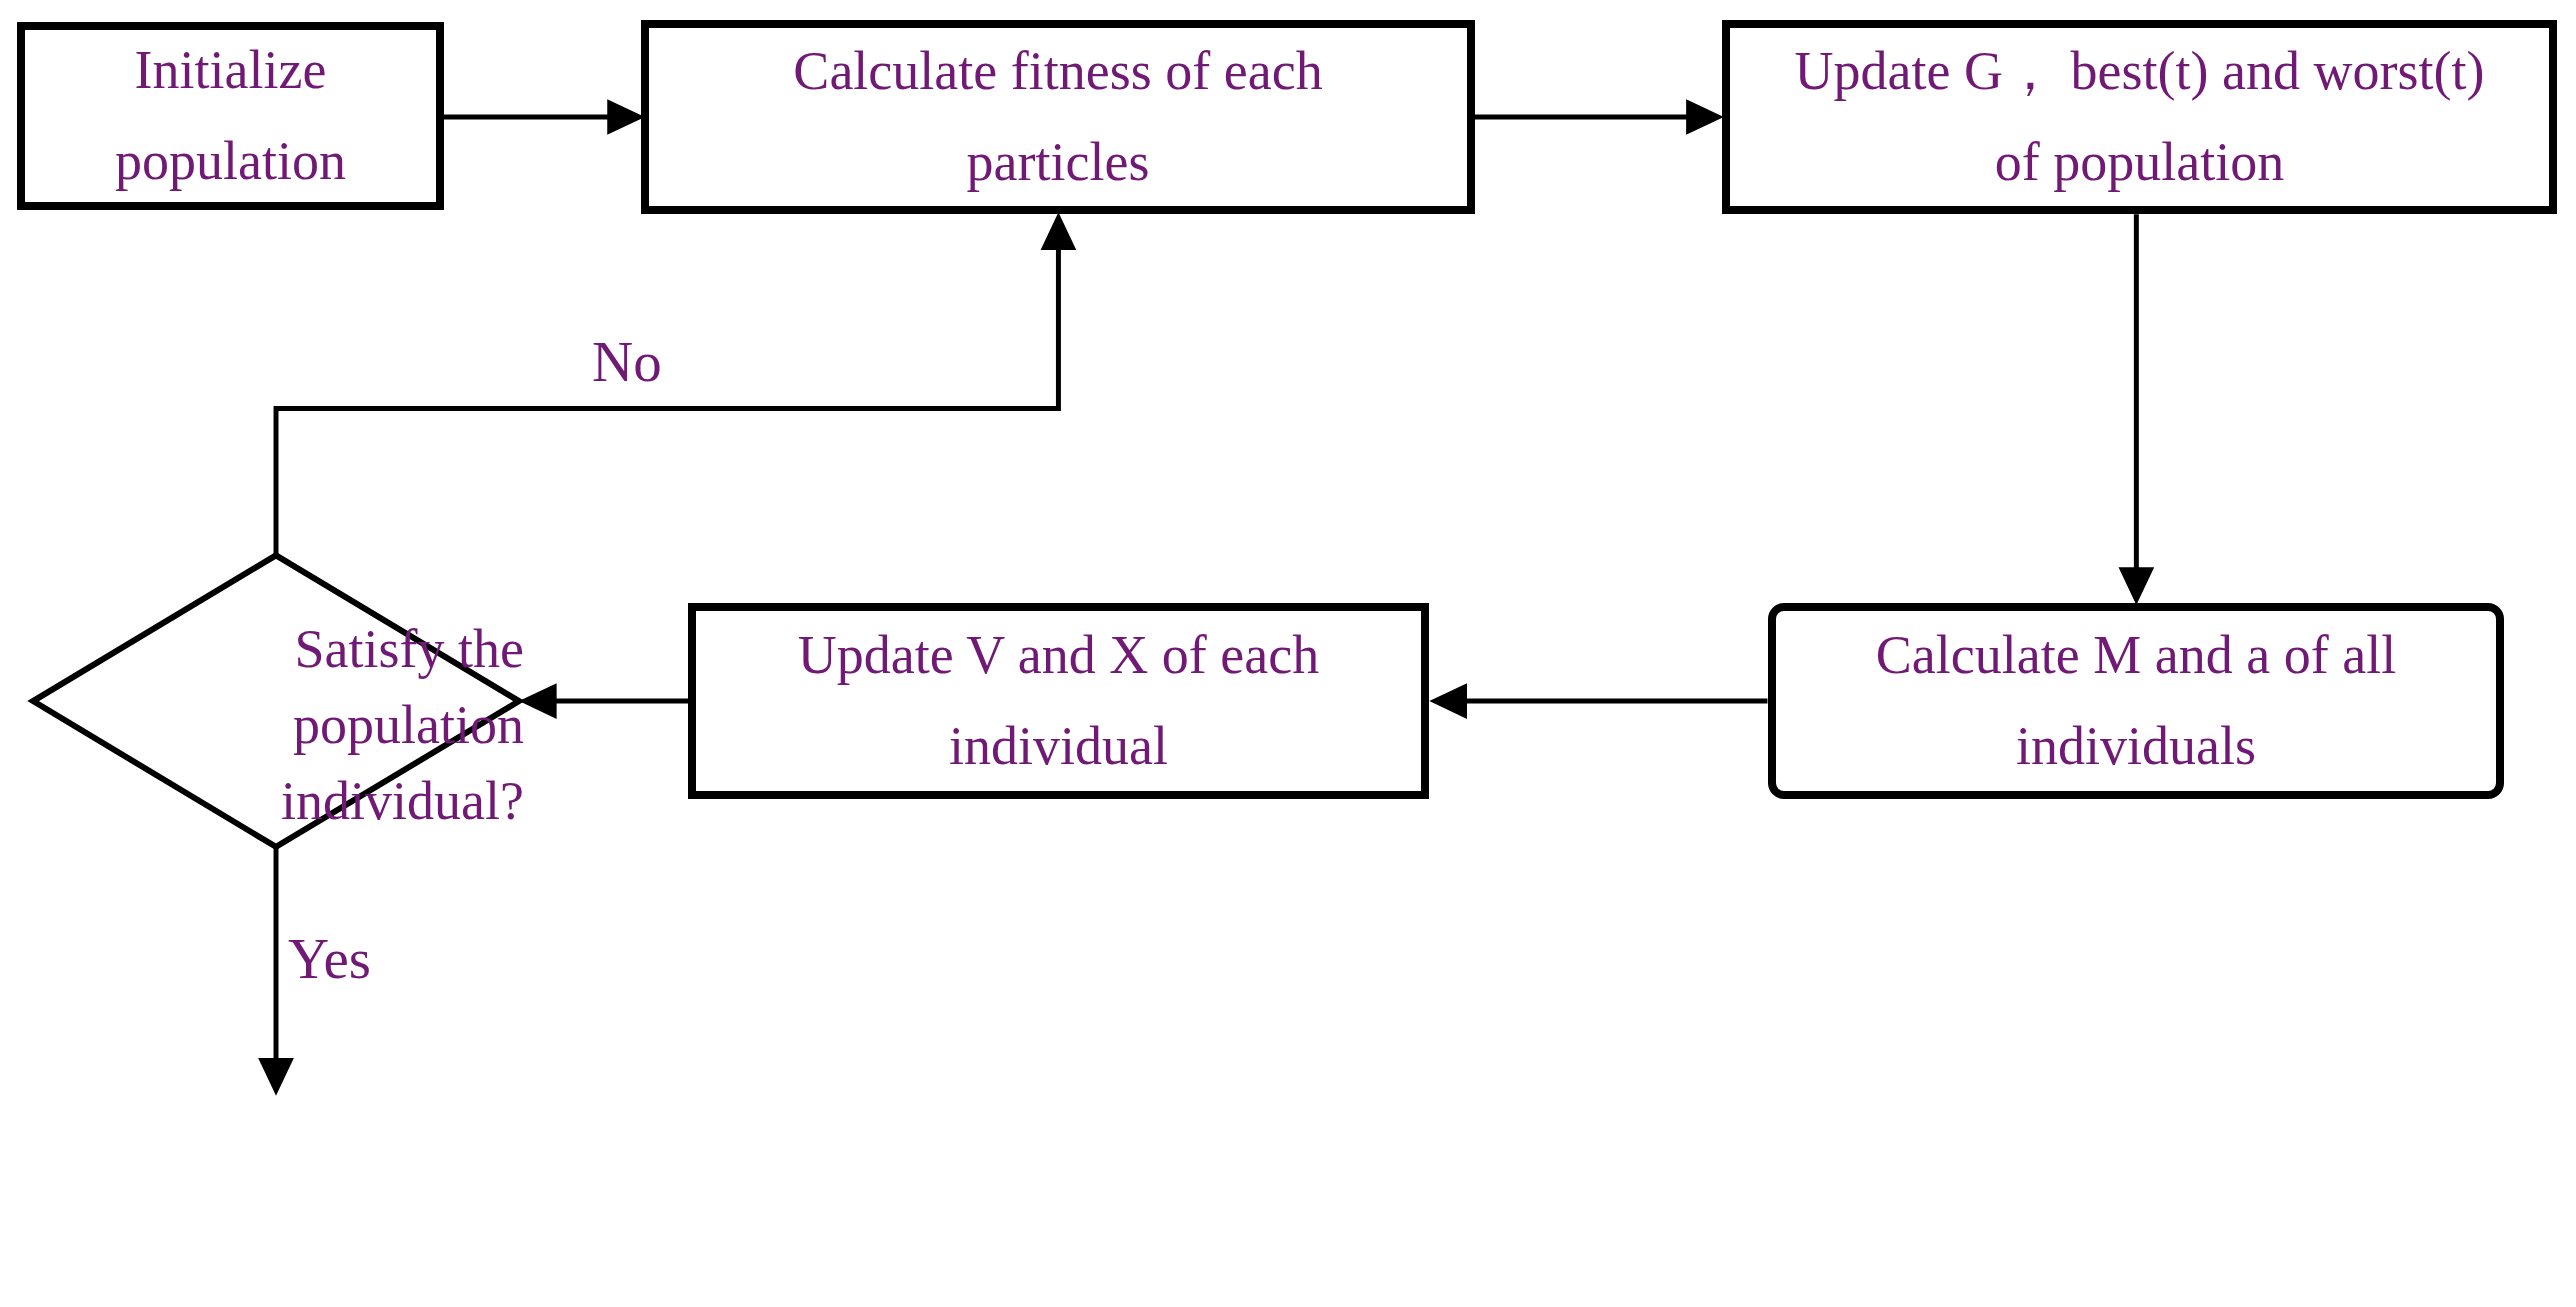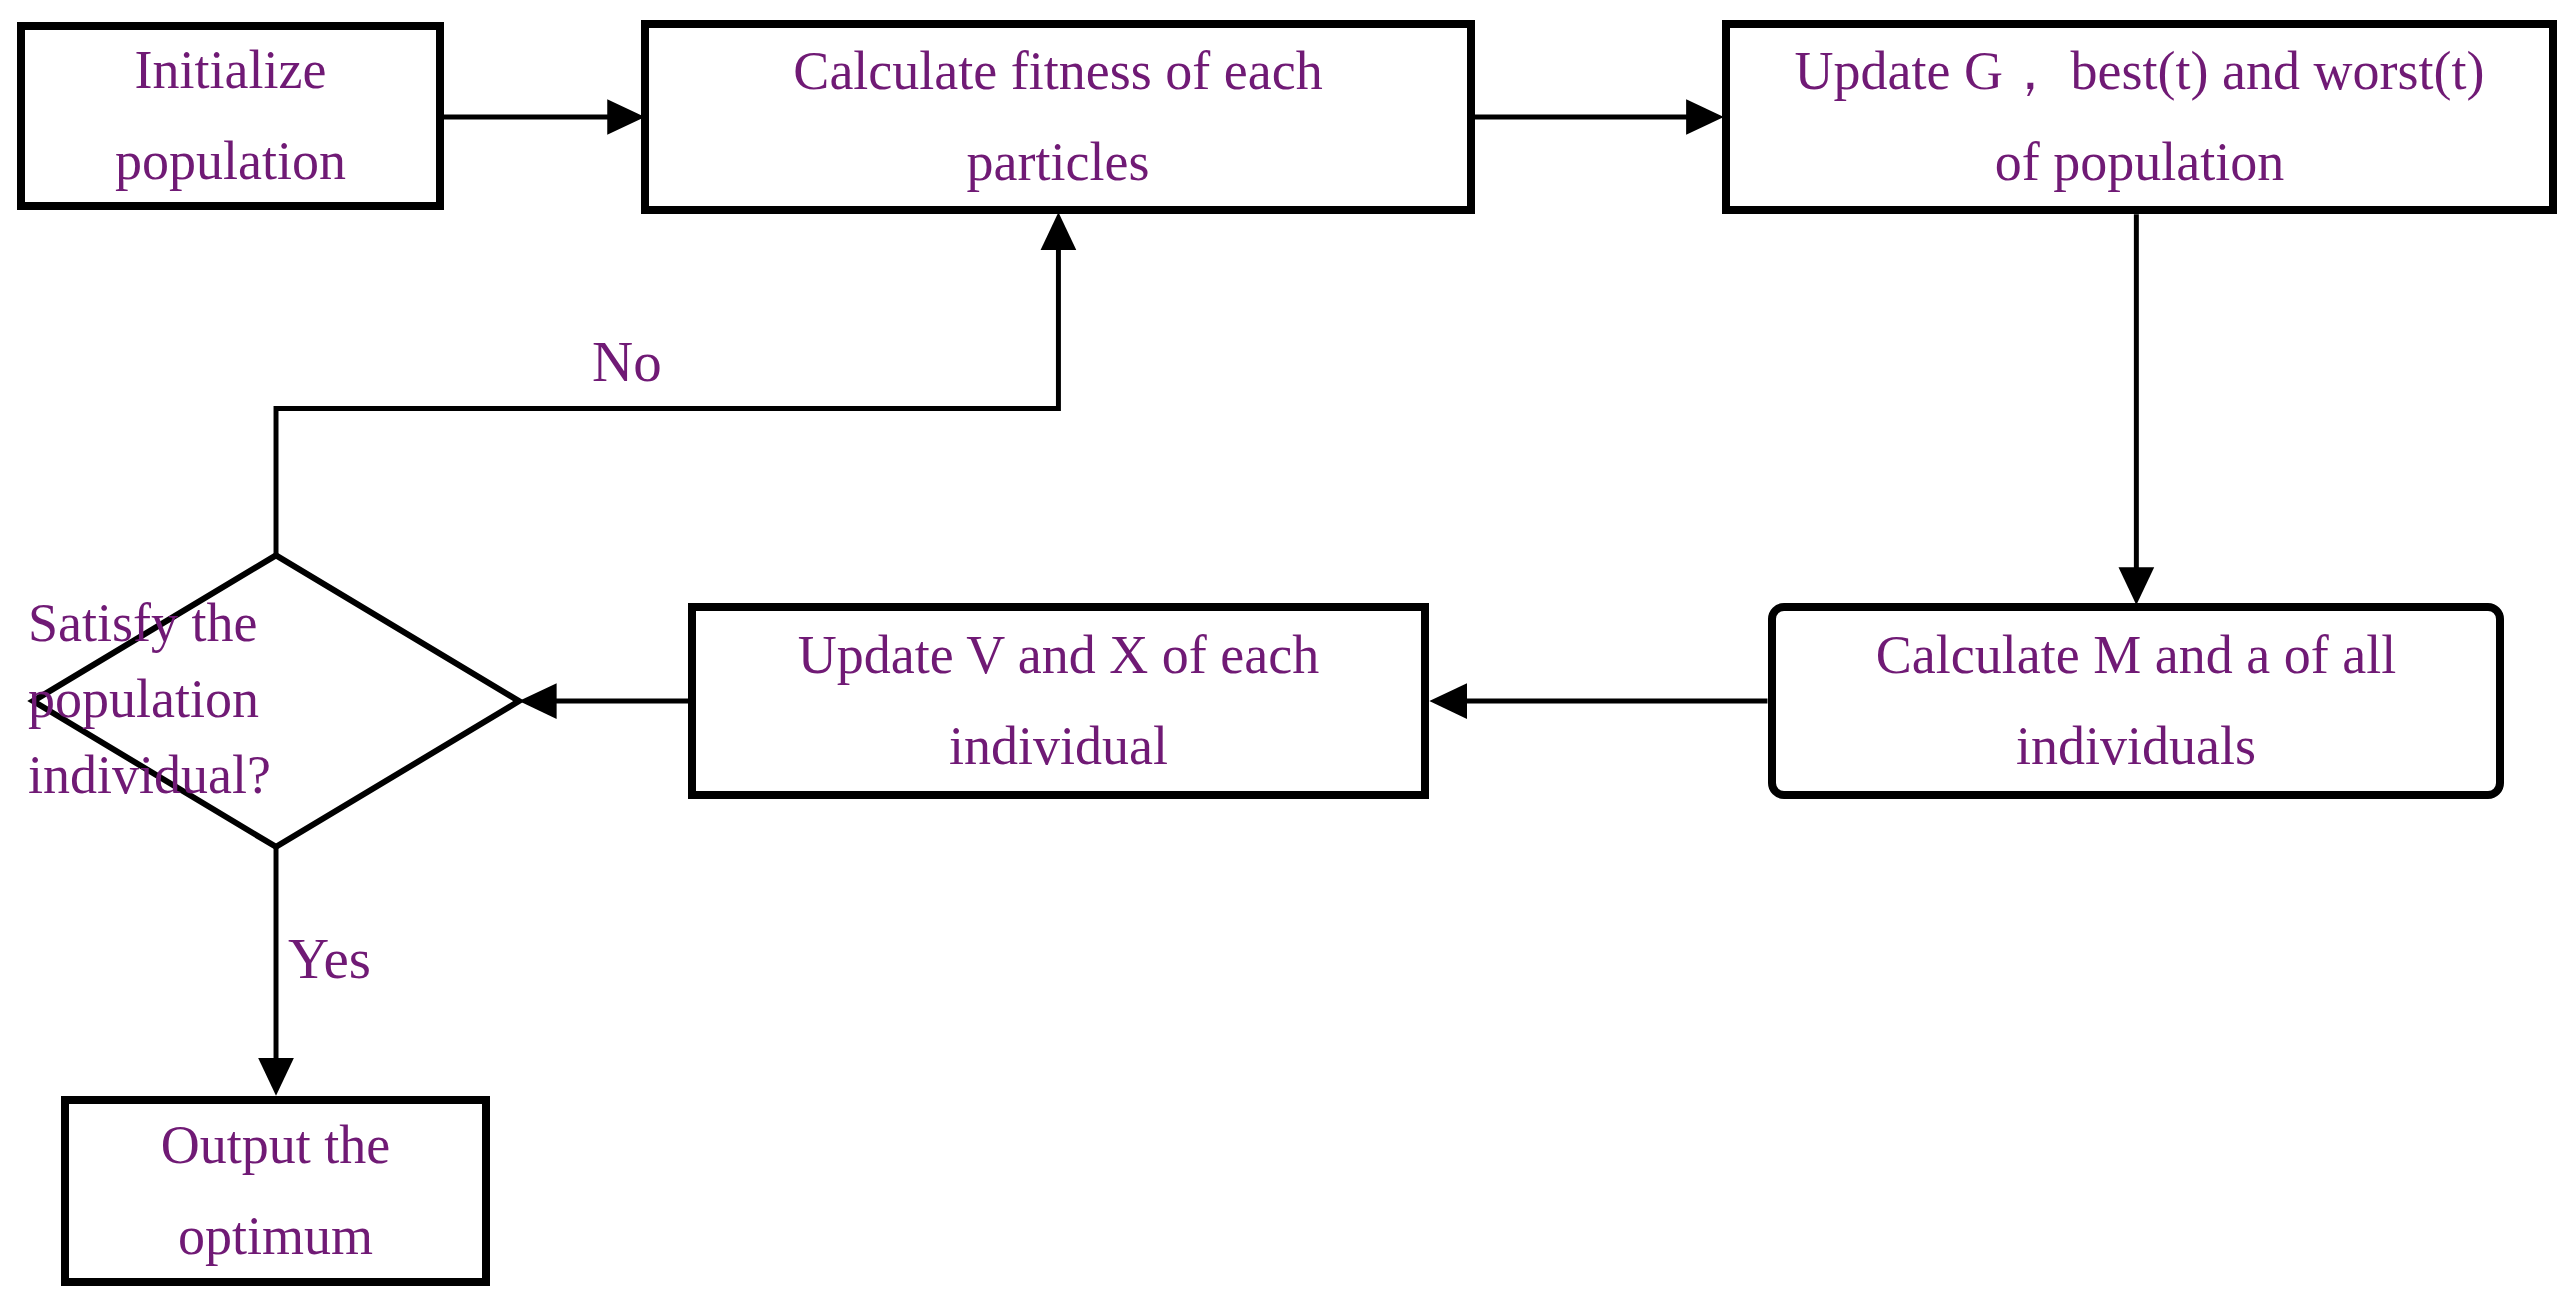--- a/index.html
+++ b/index.html
@@ -35,23 +35,23 @@
     text-align: center;
   }
   .node .line {
     font-size: 54px;
     line-height: 91px;
     white-space: nowrap;
   }
   .decision-text {
     position: absolute;
     left: 28px;
-    top: 585px;
+    top: 611px;
     width: 496px;
-    text-align: left;
+    text-align: right;
   }
   .decision-text .line {
     font-size: 54px;
     line-height: 76px;
     white-space: nowrap;
   }
   .edge-label {
     position: absolute;
     font-size: 57px;
     line-height: 69px;
@@ -130,24 +130,20 @@
   <div class="node" style="left:1768px; top:603px; width:736px; height:196px;border-radius:16px;">
     <div class="line">Calculate M and a of all</div>
     <div class="line">individuals</div>
   </div>
 
   <div class="node" style="left:688px; top:603px; width:741px; height:196px;">
     <div class="line">Update V and X of each</div>
     <div class="line">individual</div>
   </div>
 
-  <div class="node" style="left:61px; top:1096px; width:429px; height:190px;">
-    <div class="line">Output the</div>
-    <div class="line">optimum</div>
-  </div>
 
   <div class="decision-text">
     <div class="line">Satisfy the</div>
     <div class="line">population</div>
     <div class="line">individual?</div>
   </div>
 
   <div class="edge-label no">No</div>
   <div class="edge-label yes">Yes</div>
 

